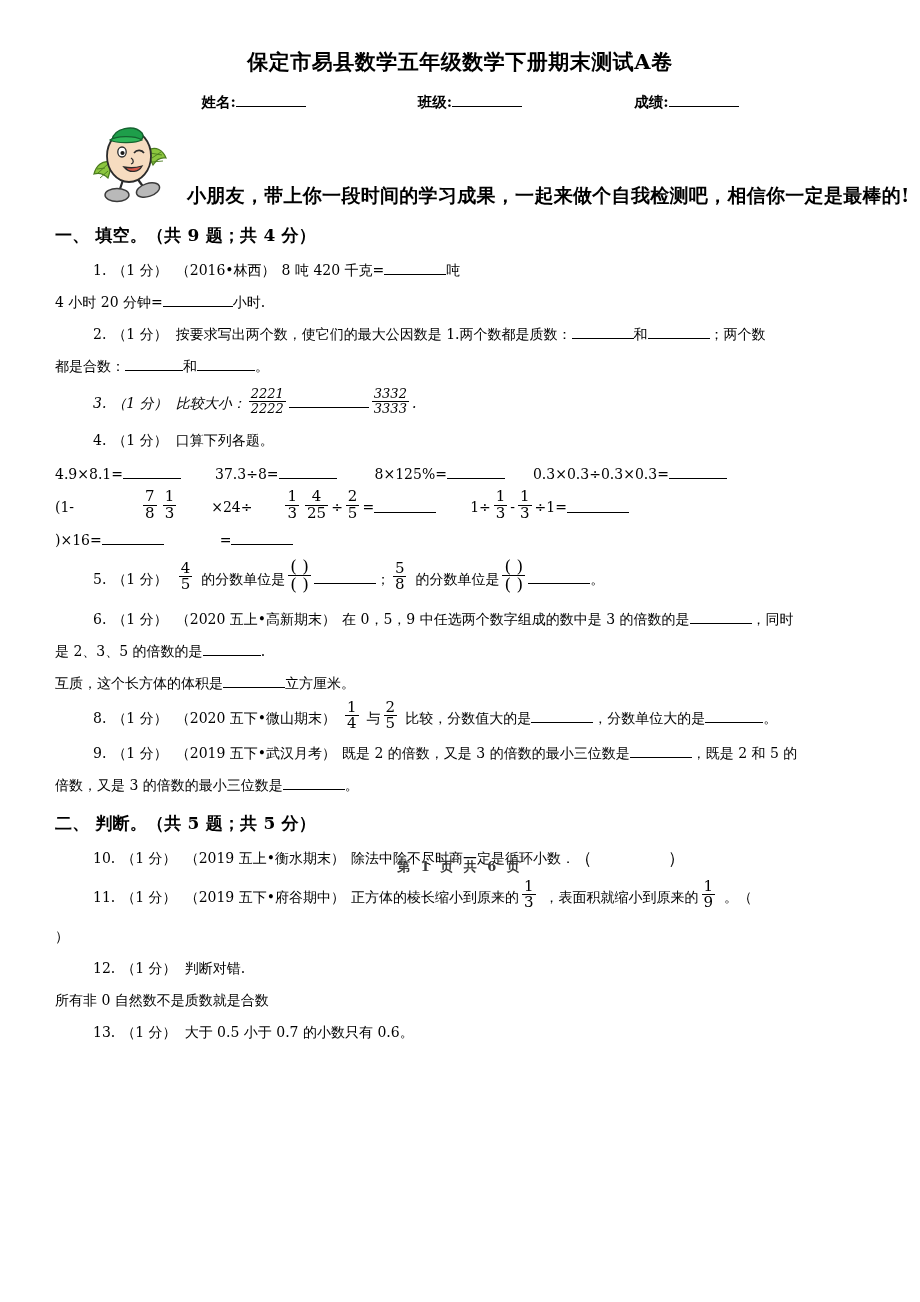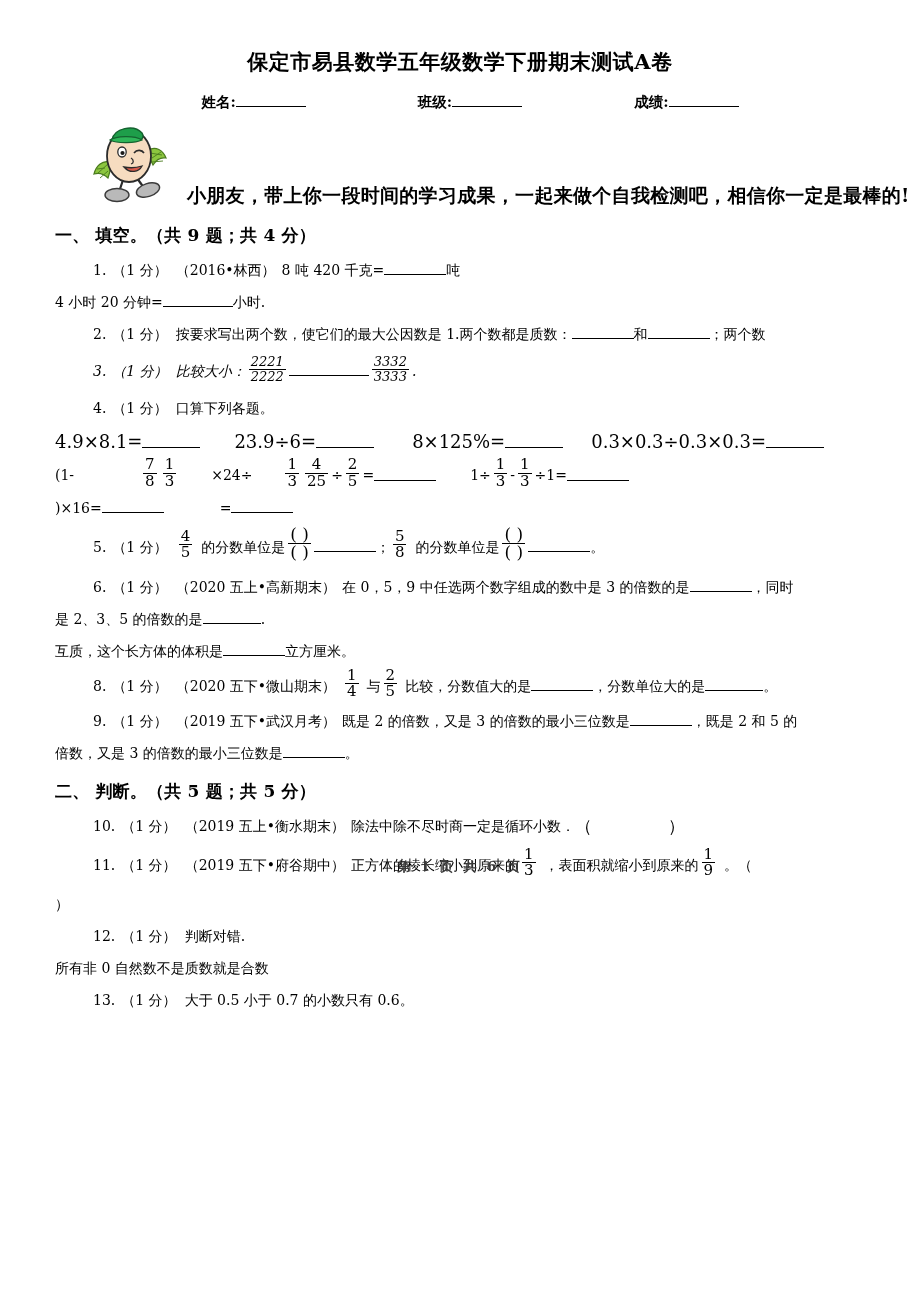--- a/index.html
+++ b/index.html
@@ -124,21 +124,21 @@
     font-size: 15px;
     vertical-align: -0.5em;
   }
   .frac-paren {
     font-size: 17px;
     line-height: 1.0;
   }
 
   
   .calc-row {
-    font-size: 18px;
+    font-size: 14px;
     line-height: 34px;
     display: flex;
     align-items: center;
     margin: 2px 0 0 0;
   }
   .calc-row .ci { white-space: nowrap; }
 
   .calc-grid {
     font-size: 14px;
     line-height: 32px;
@@ -217,33 +217,36 @@
   <div class="q q-indent">
     <span class="q-num">1.</span><span class="q-pts">（1 分）</span><span class="q-src">（2016•林西）</span><span>8 吨 420 千克=</span><span class="blank-u bu-62"></span><span>吨</span>
   </div>
   <div class="q q-cont">
     <span>4 小时 20 分钟=</span><span class="blank-u bu-70"></span><span>小时.</span>
   </div>
 
   <div class="q q-indent">
     <span class="q-num">2.</span><span class="q-pts">（1 分）</span><span>按要求写出两个数，使它们的最大公因数是 1.两个数都是质数：</span><span class="blank-u bu-62"></span><span>和</span><span class="blank-u bu-62"></span><span>；两个数</span>
   </div>
+  <div class="q q-cont">
+    <span>都是合数：</span><span class="blank-u bu-58"></span><span>和</span><span class="blank-u bu-58"></span><span>。</span>
+  </div>
 
   <div class="q q-indent" style="line-height:40px;font-style:italic;">
     <span class="q-num">3.</span><span class="q-pts">（1 分）</span><span>比较大小：</span><span class="frac"><span class="num">2221</span><span class="den">2222</span></span><span class="blank-u bu-80"></span><span class="frac"><span class="num">3332</span><span class="den">3333</span></span><span>.</span>
   </div>
 
   <div class="q q-indent">
     <span class="q-num">4.</span><span class="q-pts">（1 分）</span><span>口算下列各题。</span>
   </div>
 
   <div class="calc-row">
     <span class="ci"><span>4.9×8.1=</span><span class="blank-u bu-58"></span></span>
     <span style="width:34px;"></span>
-    <span class="ci"><span>23.9÷6=</span><span class="blank-u bu-58"></span></span>
+    <span class="ci"><span>37.3÷8=</span><span class="blank-u bu-58"></span></span>
     <span style="width:38px;"></span>
     <span class="ci"><span>8×125%=</span><span class="blank-u bu-58"></span></span>
     <span style="width:28px;"></span>
     <span class="ci"><span>0.3×0.3÷0.3×0.3=</span><span class="blank-u bu-58"></span></span>
   </div>
 
   <div class="calc-grid">
     <div>
       <span>(1-</span><span style="display:inline-block;width:66px;"></span><span class="frac frac-big"><span class="num">7</span><span class="den">8</span></span><span class="frac frac-big"><span class="num">1</span><span class="den">3</span></span><span style="display:inline-block;width:32px;"></span><span>×24÷</span><span style="display:inline-block;width:30px;"></span><span class="frac frac-big"><span class="num">1</span><span class="den">3</span></span><span class="frac frac-big"><span class="num">4</span><span class="den">25</span></span><span>÷</span><span class="frac frac-big"><span class="num">2</span><span class="den">5</span></span><span>=</span><span class="blank-u bu-62"></span><span style="display:inline-block;width:34px;"></span><span>1÷</span><span class="frac frac-big"><span class="num">1</span><span class="den">3</span></span><span>-</span><span class="frac frac-big"><span class="num">1</span><span class="den">3</span></span><span>÷1=</span><span class="blank-u bu-62"></span>
     </div>

